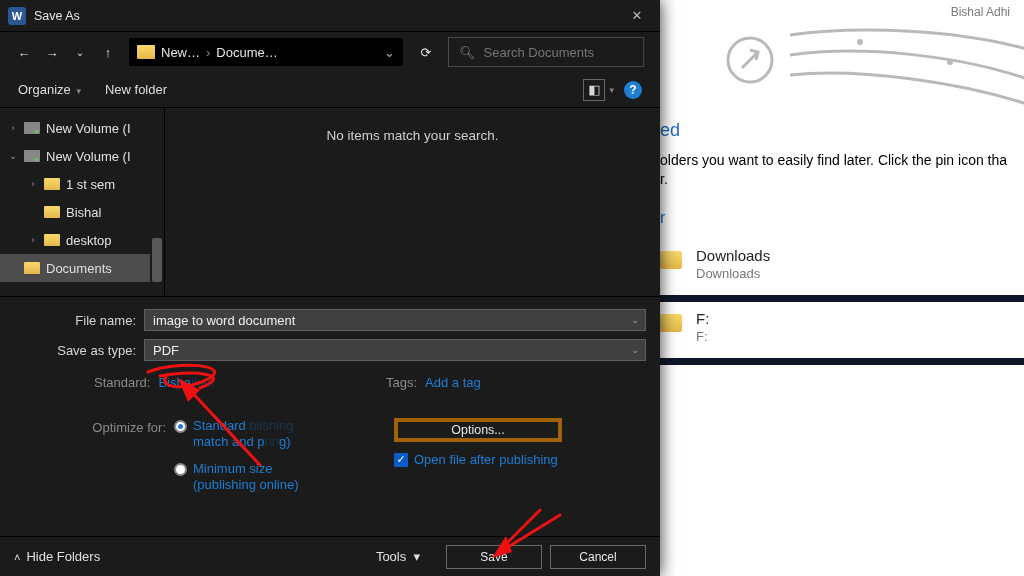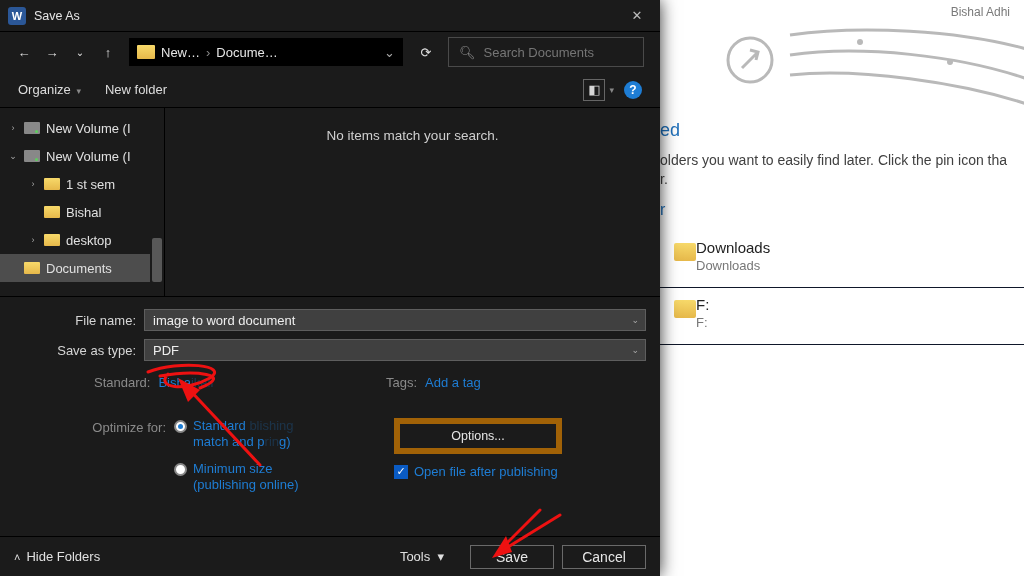--- a/index.html
+++ b/index.html
@@ -5,23 +5,23 @@
   * { box-sizing: border-box; margin: 0; padding: 0; font-family: "Segoe UI", Arial, sans-serif; }
   body { width: 1024px; height: 576px; background: #fff; position: relative; overflow: hidden; color: #d6d6d6; }
 
   
   .word-bg { position: absolute; inset: 0; }
   .word-titlebar { position: absolute; top: 0; left: 0; right: 0; height: 24px; display: flex; align-items: center; justify-content: center; background: #fff; color: #7a7a7a; font-size: 12px; padding: 0 14px; }
   .word-titlebar .middle { position:absolute; left:50%; transform:translateX(-50%);}
   .word-titlebar .right { position: absolute; right: 14px; }
   .word-body { position: absolute; left: 660px; right: 0; top: 120px; color: #444; font-size: 14px; }
   .word-body .heading { color: #1e6fba; font-size: 18px; margin-bottom: 10px; }
-  .word-body .text { color: #404040; line-height: 1.35; margin-bottom: 12px; }
+  .word-body .text { color: #000000; line-height: 1.35; margin-bottom: 20px; }
   .word-body .sub { color: #1e6fba; font-size: 16px; margin-bottom: 12px; }
-  .bg-row { display: flex; align-items: flex-start; padding: 8px 0 14px 14px; border-bottom: 1px solid #0f172a; }
+  .bg-row { display: flex; align-items: flex-start; gap: 14px; padding: 8px 0 14px 0; border-bottom: 7px solid #0f172a; }
   .bg-folder-ico { width: 22px; height: 18px; background: linear-gradient(#f7d96a,#e6b84a); border-radius: 2px; margin-top: 4px; flex-shrink:0; }
   .bg-row .name { color: #222; font-size: 15px; }
   .bg-row .path { color: #777; font-size: 13px; margin-top: 2px; }
 
   
   .swirl { position: absolute; top: 20px; left: 700px; right: 0; height: 90px; pointer-events: none; }
   .swirl svg { width: 340px; height: 90px; }
 
   
   .dialog { position: absolute; left: 0; top: 0; width: 660px; height: 576px; background: #1b1b1b; box-shadow: 0 0 16px rgba(0,0,0,0.8); color: #d6d6d6; font-size: 13px; }
@@ -75,30 +75,30 @@
   .meta-right { margin-left: auto; width: 260px; display:flex; gap:8px;}
 
   .pdf-opts { display: flex; margin-top: 28px; }
   .pdf-left { width: 380px; display: flex; }
   .pdf-left .label { width: 160px; text-align: right; padding-right: 8px; color: #8a8a8a; padding-top: 2px; font-size:13px;}
   .pdf-choices { font-size: 13px; }
   .radio-row { display: flex; align-items: flex-start; gap: 6px; margin-bottom: 10px; color:#1e7dd4; line-height:1.25;}
   .radio { width: 13px; height: 13px; border-radius: 50%; border: 2px solid #888; background:#fff; flex-shrink:0; position:relative; top:2px;}
   .radio.checked:after { content:""; position:absolute; inset:2px; border-radius:50%; background:#1e7dd4;}
   .pdf-right { flex: 1; }
-  .opt-btn { width: 168px; height: 36px; border: 6px solid #a16207; display: flex; align-items: center; justify-content: center; color:#e6e6e6; font-size:12.5px; margin-bottom:10px;}
+  .opt-btn { width: 168px; height: 24px; border: 4px solid #a16207; display: flex; align-items: center; justify-content: center; color:#e6e6e6; font-size:12.5px; margin-bottom:10px;}
   .check-row { display: flex; align-items: center; gap: 6px; color: #1e7dd4; font-size: 13px; }
   .check { width: 14px; height: 14px; background: #0a5bc4; display:flex; align-items:center; justify-content:center; color:#fff; font-size:11px;}
 
   .footer { position: absolute; left: 0; right: 0; bottom: 0; height: 40px; display: flex; align-items: center; padding: 0 14px; border-top: 1px solid #000; }
   .hidef { display:flex; align-items:center; gap:6px; color:#e0e0e0; font-size:13px;}
   .hidef .chev { font-size:11px;}
   .footer .sp { flex: 1; }
   .tools { color:#e0e0e0; font-size:13px; margin-right:18px; }
-  .btn { width: 84px; height: 24px; border: 1px solid #6a6a6a; display: flex; align-items: center; justify-content: center; color:#e6e6e6; font-size:14px; margin-left:8px;}
+  .btn { width: 96px; height: 24px; border: 1px solid #6a6a6a; display: flex; align-items: center; justify-content: center; color:#e6e6e6; font-size:12px; margin-left:8px;}
 
   
   .arrows { position: absolute; left:0; top:0; width:660px; height:576px; pointer-events:none; }
   .arrows svg { width:100%; height:100%; }
   .scribble { stroke:#e11; stroke-width:3; fill:none; stroke-linecap:round;}
   .ahead { fill:#e11; }
 </style>
 </head>
 <body>
 

